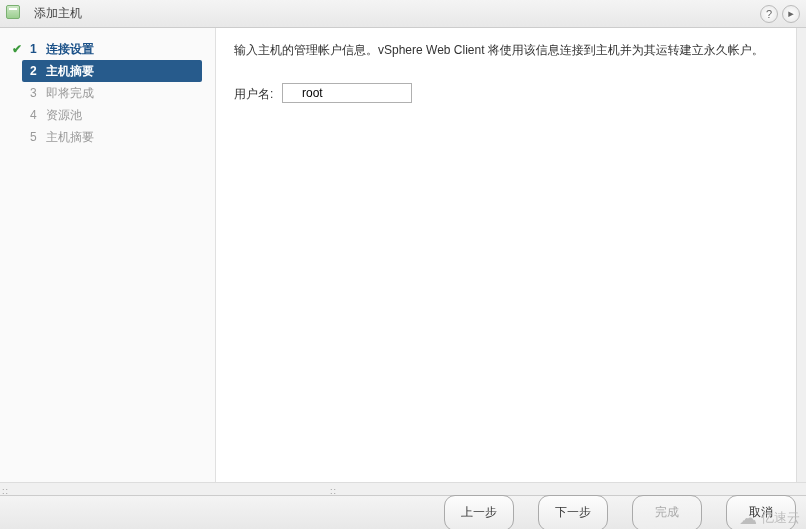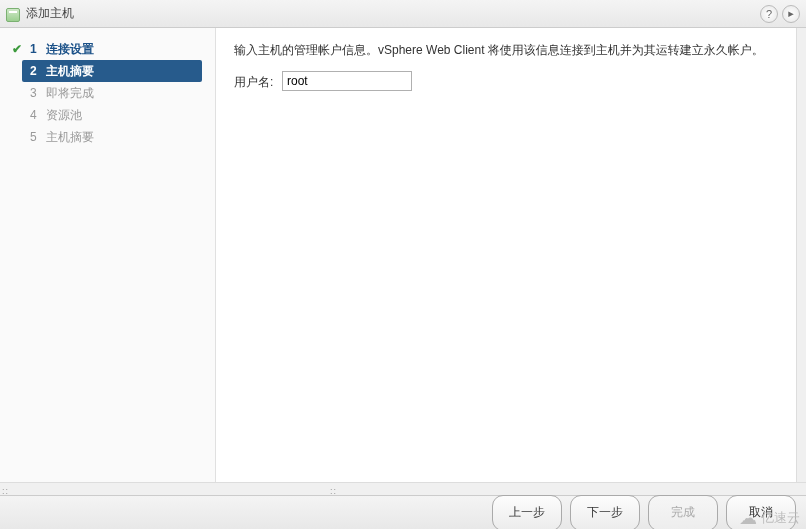--- a/index.html
+++ b/index.html
@@ -23,21 +23,21 @@
     }
     .titlebar {
       height: 28px;
       background: linear-gradient(#f4f4f4, #e8e8e8);
       border-bottom: 1px solid #ccc;
       display: flex;
       align-items: center;
       padding: 0 6px;
       justify-content: space-between;
     }
-    .titlebar-left { display: flex; align-items: flex-end; gap: 6px; }
+    .titlebar-left { display: flex; align-items: flex-start; gap: 14px; }
     .titlebar-title { color: #444; font-size: 12px; }
     .titlebar-right { display: flex; align-items: center; gap: 4px; }
     .icon-btn {
       width: 18px; height: 18px;
       border: 1px solid #bbb;
       border-radius: 50%;
       background: radial-gradient(#fff,#e6e6e6);
       display: flex; align-items: center; justify-content: center;
       font-size: 11px; color: #666; cursor: pointer;
     }
@@ -80,37 +80,37 @@
     .step .num { width: 10px; }
     .main {
       flex: 1;
       padding: 14px 18px;
       position: relative;
       background: #fff;
     }
     .instruction {
       color: #333;
       font-size: 12px;
-      margin-bottom: 12px;
+      margin-bottom: 24px;
     }
     .form-row {
       display: flex;
       align-items: flex-end;
       margin-bottom: 10px;
     }
     .form-label {
       width: 48px;
       color: #333;
       font-size: 12px;
     }
     .text-input {
       width: 130px;
       height: 20px;
       border: 1px solid #b0b0b0;
-      padding: 1px 4px;
+      padding: 1px 19px;
       font-size: 12px;
       font-family: inherit;
     }
     .text-input.focused {
       border: 2px solid #3b9ed8;
       outline: none;
       width: 140px;
       height: 22px;
       padding: 1px 4px;
       color: #777;
@@ -142,20 +142,21 @@
     }
     .btn {
       min-width: 70px;
       height: 36px;
       border: 1px solid #aaa;
       background: linear-gradient(#fdfdfd,#ececec);
       font-size: 12px;
       color: #333;
       cursor: pointer;
       border-radius: 11px;
+      margin-left: 16px;
     }
     .btn:disabled {
       color: #aaa;
       cursor: default;
       background: linear-gradient(#f6f6f6,#ededed);
     }
     .watermark {
       position: absolute;
       right: 6px; bottom: 2px;
       display: flex; align-items: center; gap: 4px;

